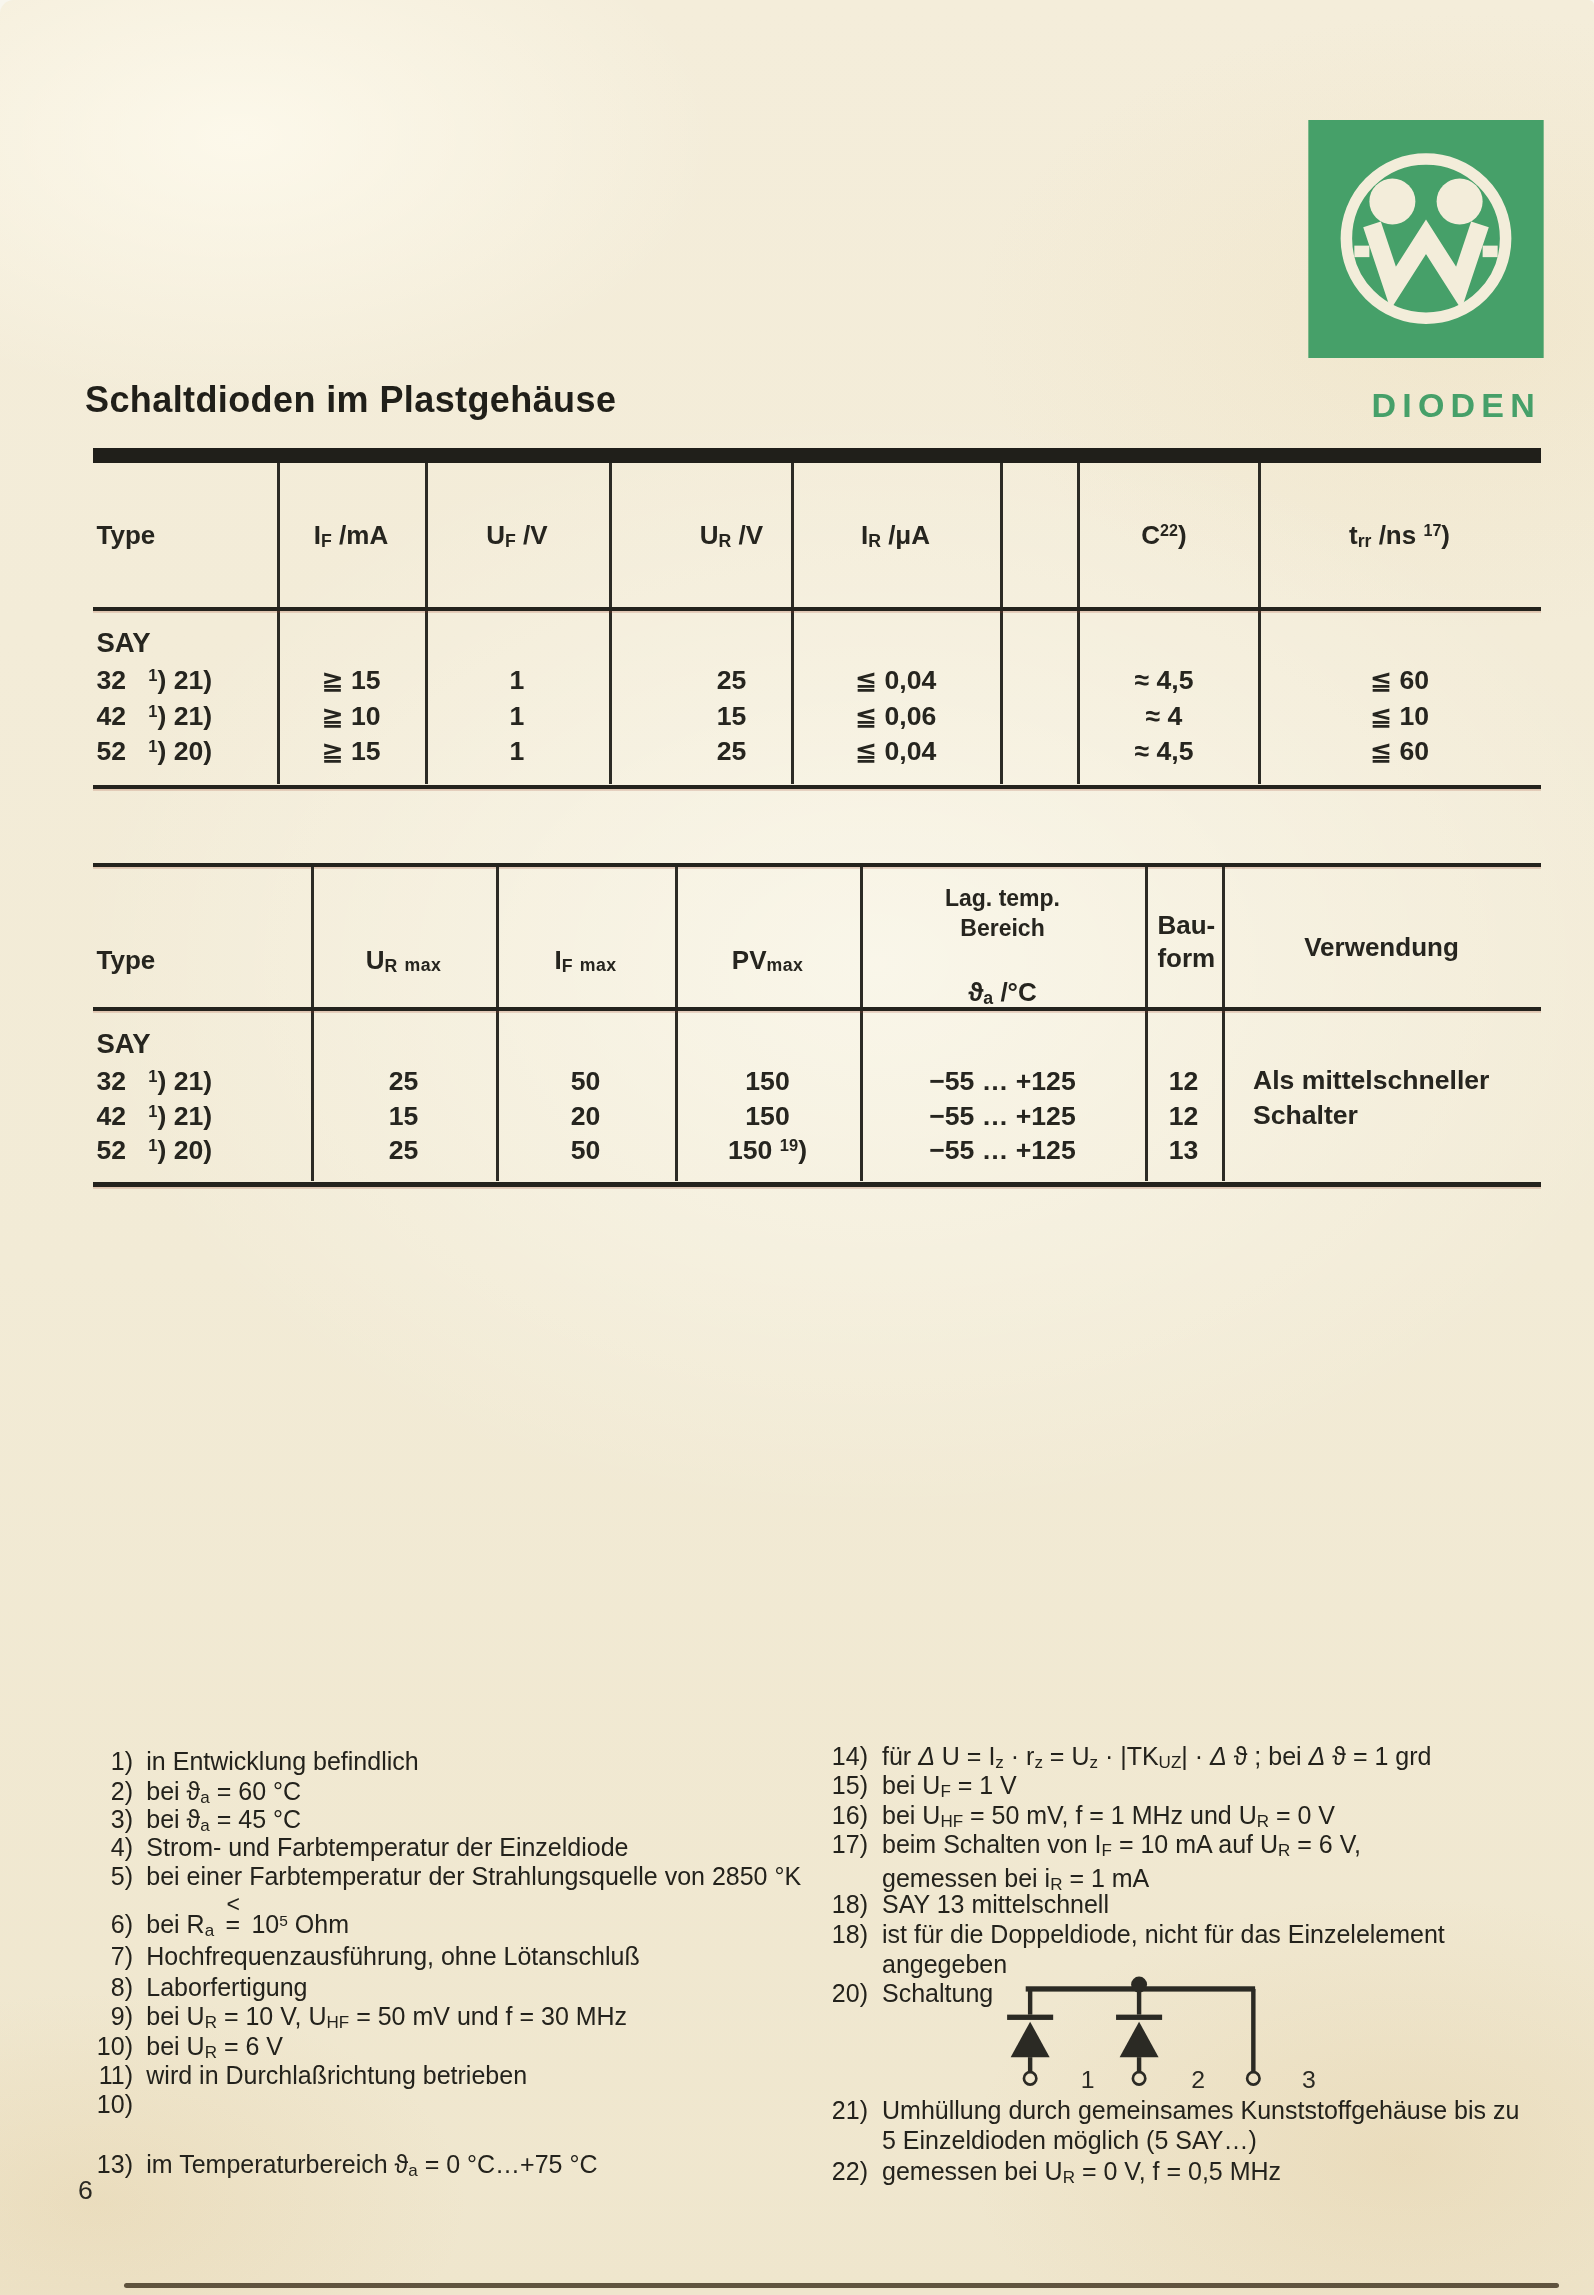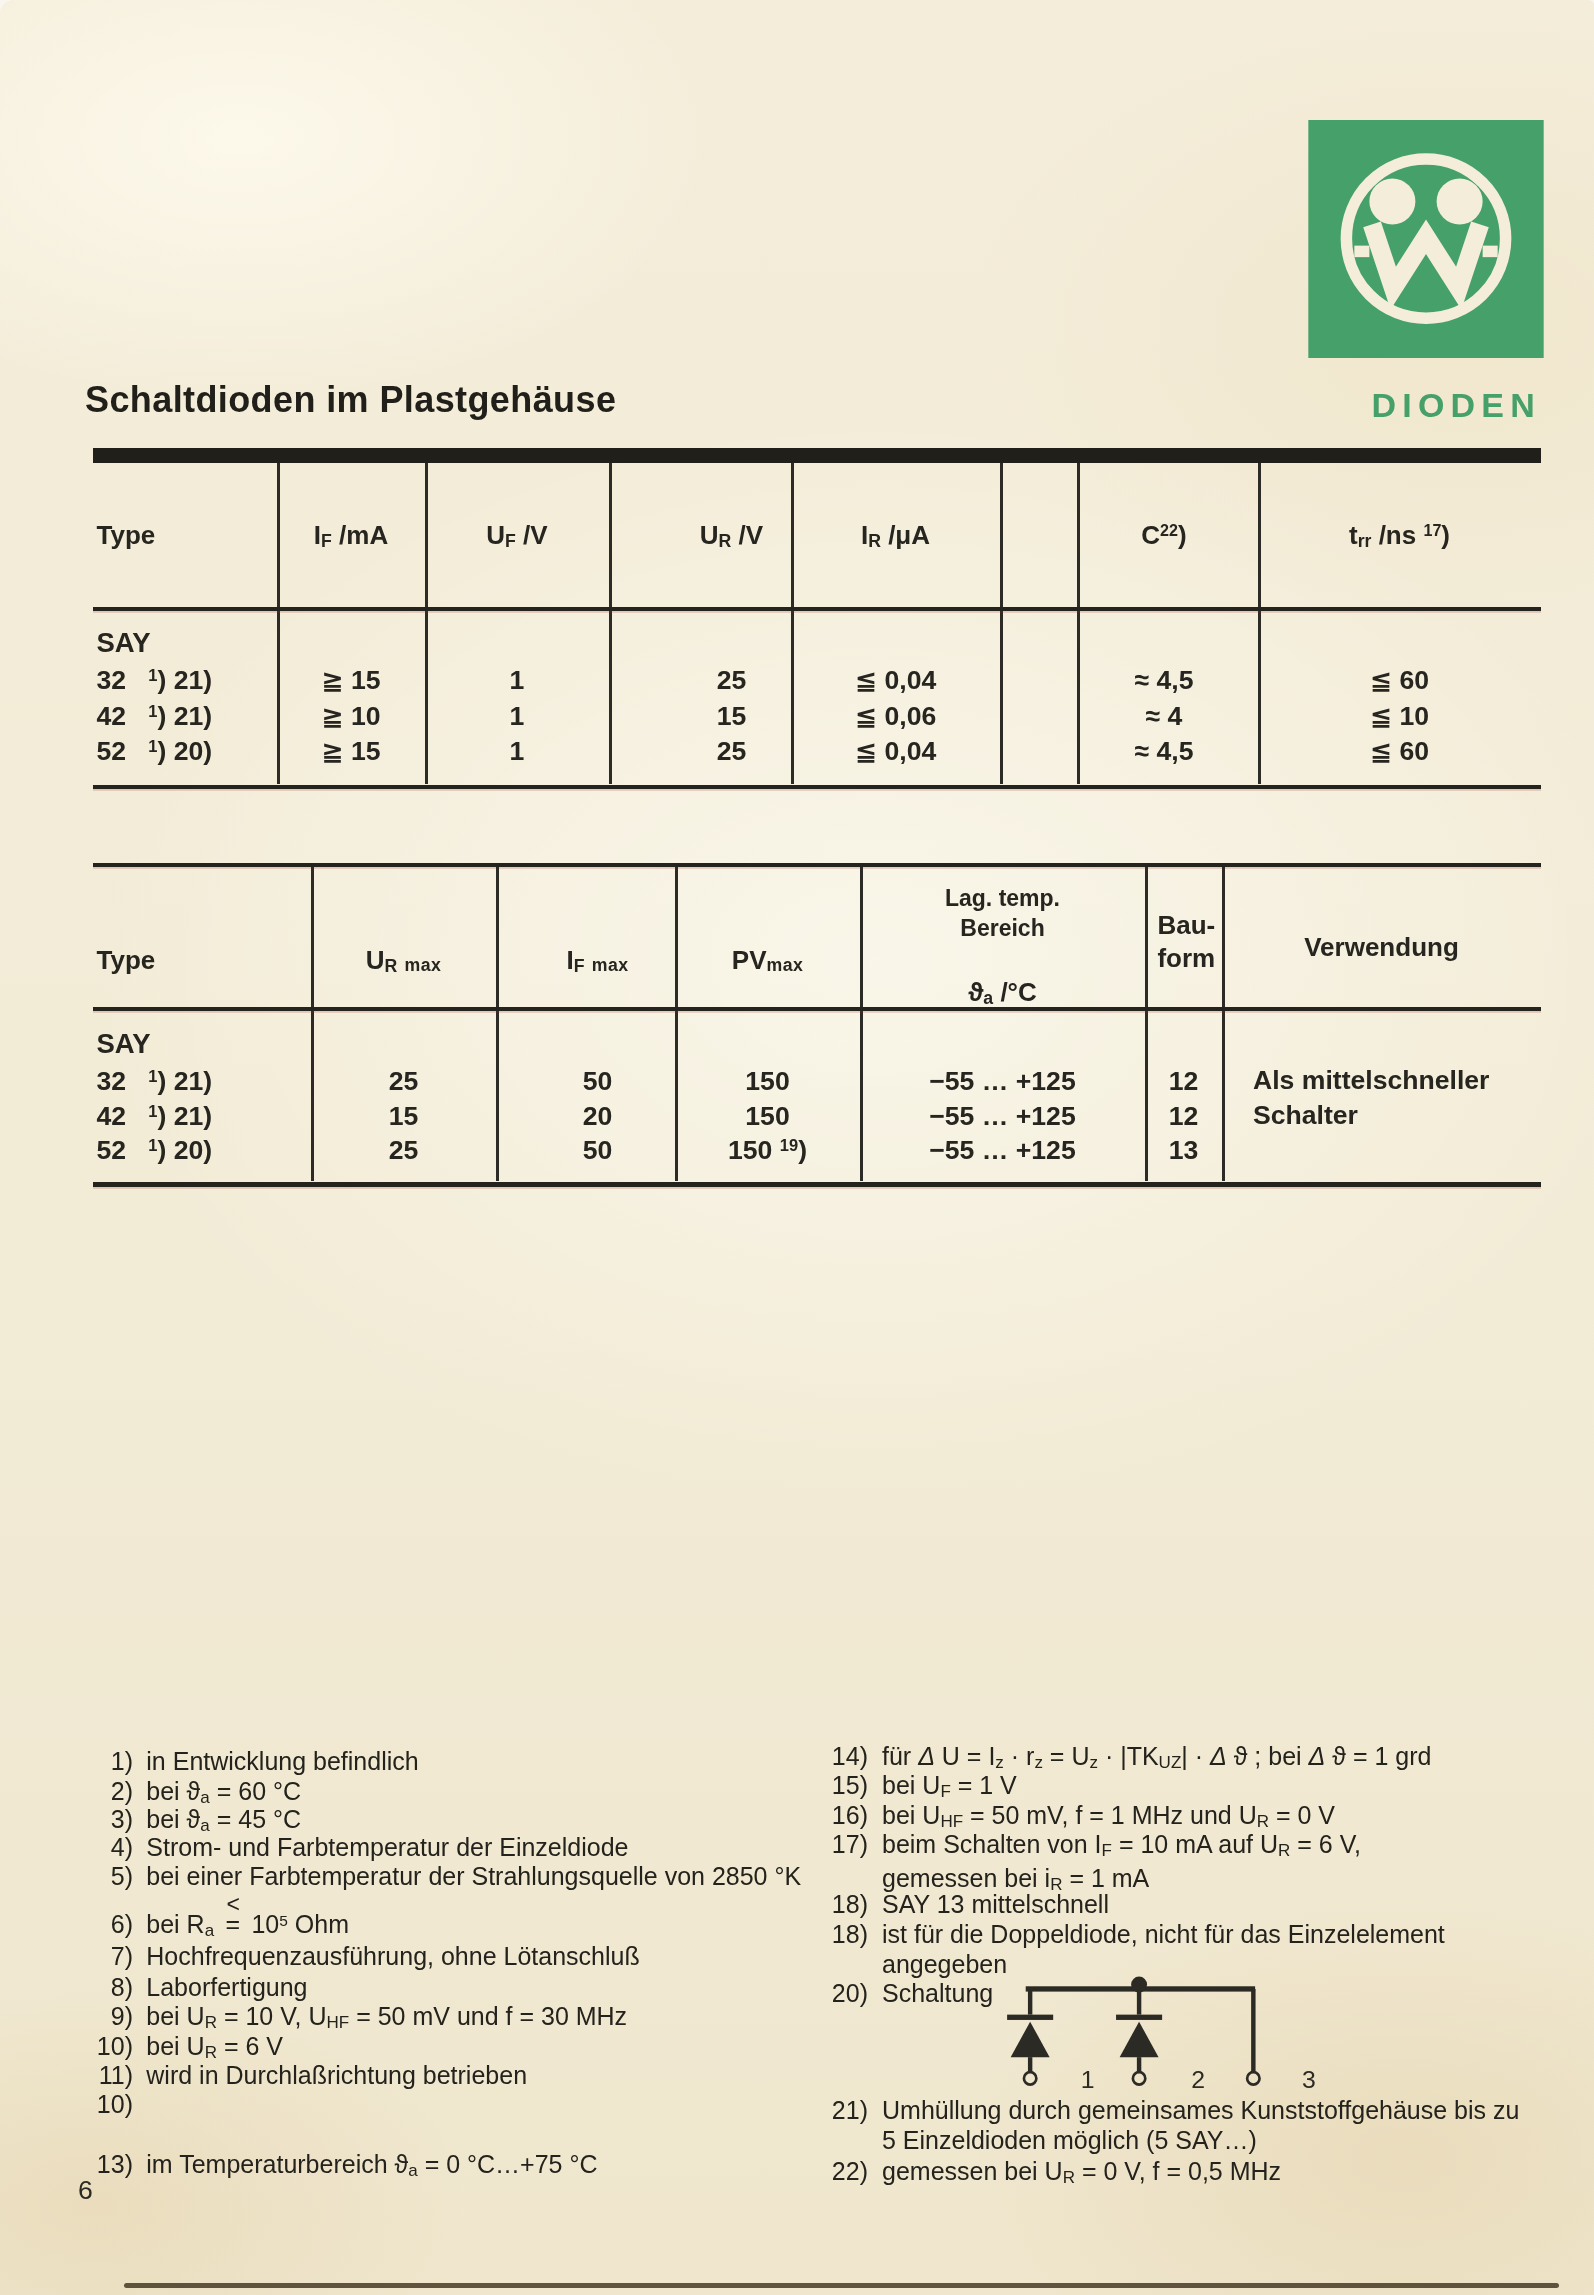--- a/index.html
+++ b/index.html
@@ -39,21 +39,21 @@
   
   .t1 .c0{left:3.5px;width:177px;}  .t1 .c1{left:184px;width:148px;}
   .t1 .c2{left:332px;width:184px;}.t1 .c3{left:516px;width:165px;margin-left:40px;}
   .t1 .c4{left:698px;width:209px;}.t1 .c6{left:980px;width:182px;}
   .t1 .c7{left:1165px;width:283px;}
   .t1 .th{top:70px;} .t1 .say{top:179px;}
   .t1 .r1{top:216px;} .t1 .r2{top:252px;} .t1 .r3{top:287px;}
 
   
   .t2 .c0{left:3.5px;width:213px;}  .t2 .c1{left:218px;width:185px;}
-  .t2 .c2{left:403px;width:179px;padding-left:12px;}.t2 .c3{left:582px;width:185px;}
+  .t2 .c2{left:403px;width:179px;}.t2 .c3{left:582px;width:185px;}
   .t2 .c4{left:767px;width:285px;}.t2 .c5{left:1052px;width:77px;}
   .t2 .c6{left:1129px;width:319px;}
   .t2 .th{top:80px;} .t2 .say{top:165px;}
   .t2 .r1{top:202px;} .t2 .r2{top:237px;} .t2 .r3{top:271px;}
   .h-lag1{top:19.5px !important;height:auto !important;line-height:30px !important;font-size:23px !important;}
   .h-lag2{top:112px !important;}
   .h-bau{top:46px !important;height:auto !important;line-height:33px !important;text-align:left !important;padding-left:12.4px;}
   .h-verw{top:67px !important;}
   .verw{position:absolute;left:1160px;top:200px;line-height:35px;font-size:26.6px;font-weight:700;white-space:nowrap;}
 

